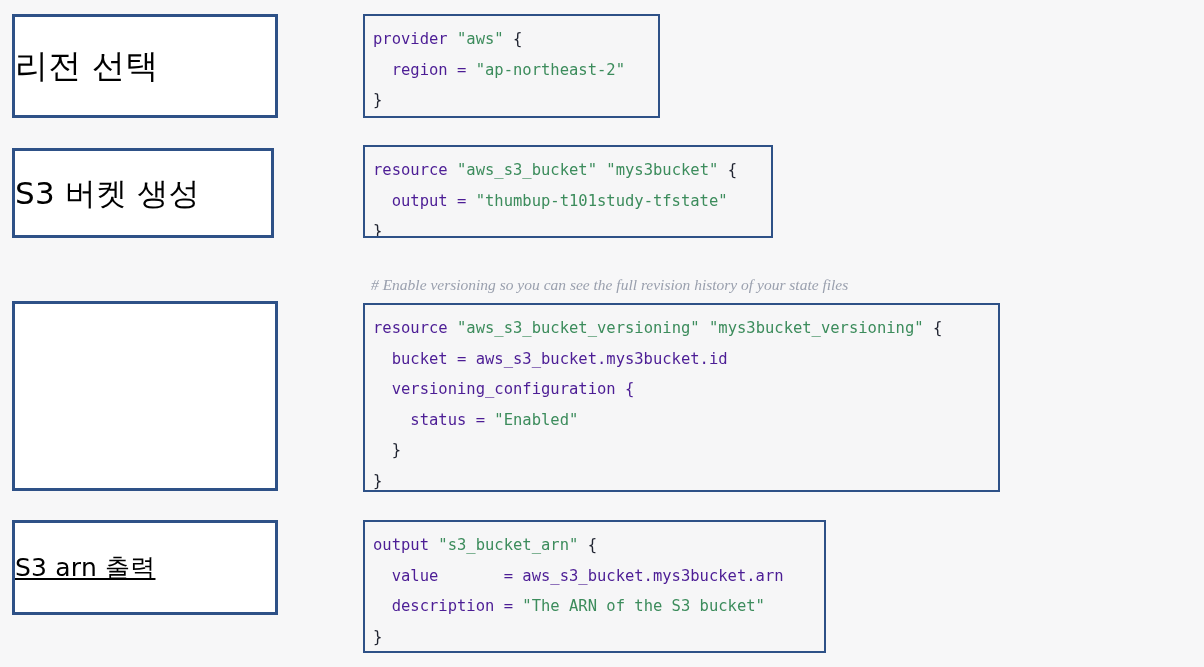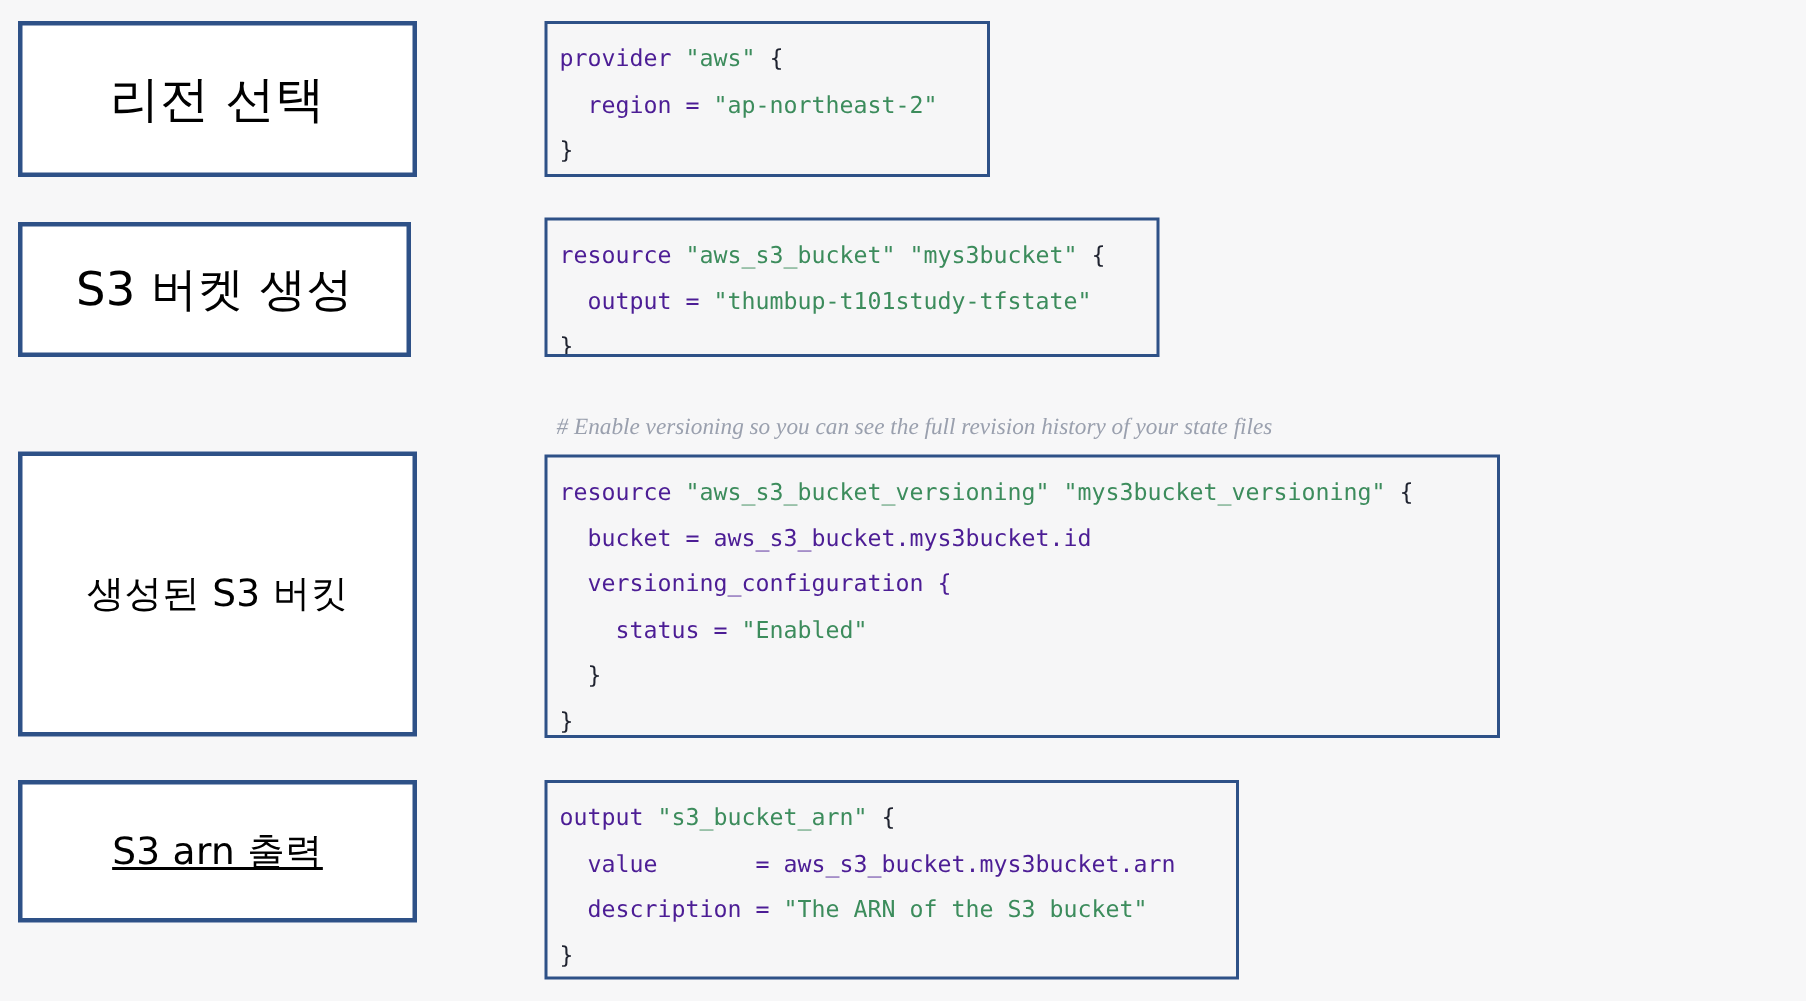--- a/index.html
+++ b/index.html
@@ -16,21 +16,21 @@
   }
 
   
   .label-box {
     position: absolute;
     box-sizing: border-box;
     background: #FFFFFF;
     border: 3px solid #2E5187;
     display: flex;
     align-items: center;
-    justify-content: center;
+    justify-content: flex-start;
     text-align: center;
     color: #000000;
     font-family: "DejaVu Sans", "Liberation Sans", sans-serif;
     line-height: 1.42;
     letter-spacing: 0.2px;
   }
   .label-box .label-text { display: block; }
 
   #box-region      { left: 12px;  top: 14px;  width: 266px; height: 104px; font-size: 33px; }
   #box-bucket      { left: 12px;  top: 148px; width: 262px; height: 90px;  font-size: 31px; }
@@ -84,21 +84,20 @@
 <div class="label-box" id="box-region">
   <span class="label-text">리전 선택</span>
 </div>
 
 <div class="label-box" id="box-bucket">
   <span class="label-text">S3 버켓 생성</span>
 </div>
 
 <div class="label-box" id="box-versioning">
   <span>
-    <span class="label-text">생성된 S3 버킷</span>
   </span>
 </div>
 
 <div class="label-box" id="box-arn">
   <span class="label-text">S3 arn 출력</span>
 </div>
 
 <div class="code-block" id="code-provider"><span class="ln"><span class="kw">provider </span><span class="str">"aws"</span><span class="brc"> {</span></span><span class="ln"><span class="id">  region = </span><span class="str">"ap-northeast-2"</span></span><span class="ln"><span class="brc">}</span></span></div>
 
 <div class="code-block" id="code-bucket"><span class="ln"><span class="kw">resource </span><span class="str">"aws_s3_bucket"</span><span class="str"> "mys3bucket"</span><span class="brc"> {</span></span><span class="ln"><span class="id">  output = </span><span class="str">"thumbup-t101study-tfstate"</span></span><span class="ln"><span class="brc">}</span></span></div>

